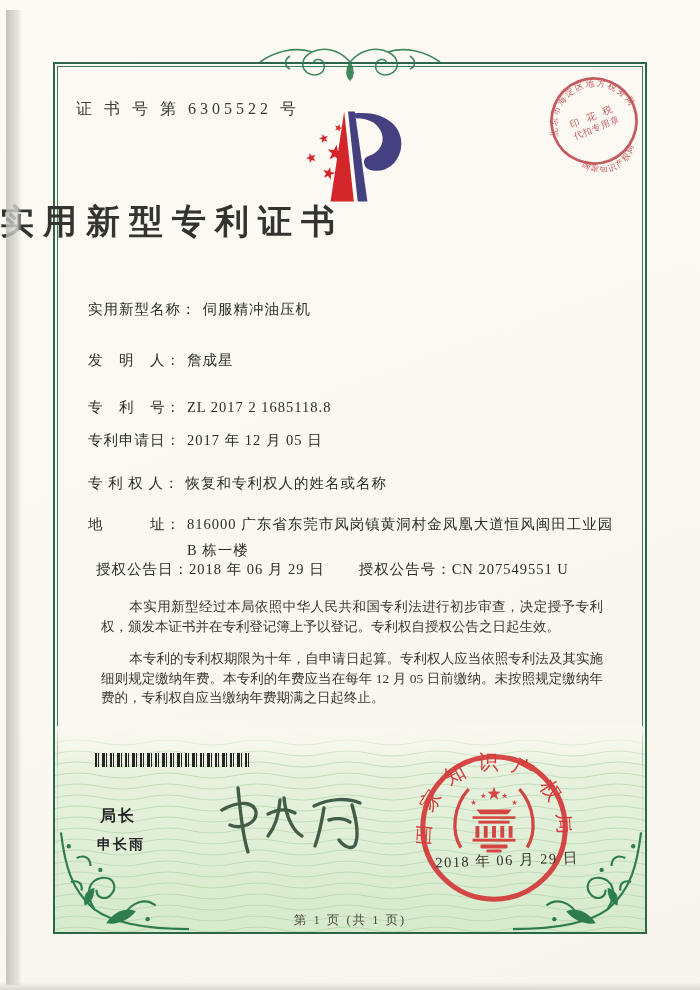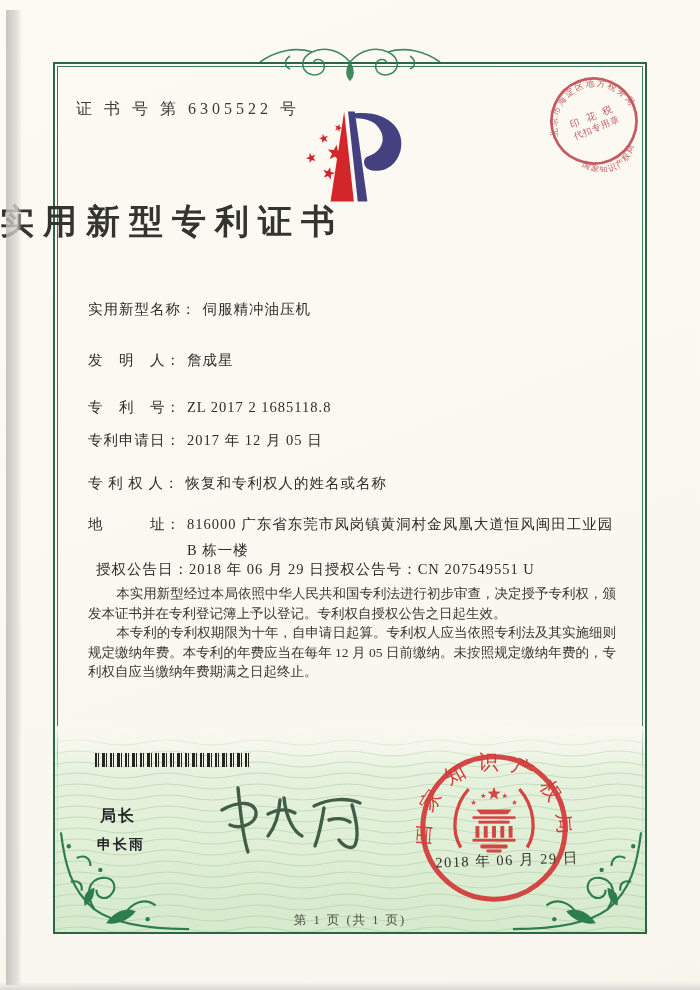--- a/index.html
+++ b/index.html
@@ -40,26 +40,26 @@
   .frow{
     position:absolute;left:88px;font-size:14.5px;color:#2d2d2a;
     letter-spacing:1px;line-height:26px;white-space:nowrap;
   }
   .frow .flabel{display:inline-block;vertical-align:top;}
   .frow .fvalue{display:inline-block;vertical-align:top;margin-left:6px;}
   .frow.addr{white-space:normal;width:530px;}
   .frow.addr .fvalue{max-width:430px;}
   .grant-row{position:absolute;left:96px;top:560px;display:flex;font-size:14.5px;
     color:#2d2d2a;letter-spacing:1px;white-space:nowrap;}
-  .grant-row .pair2{}
+  .grant-row .pair2{margin-left:34px;}
   .paras{
     position:absolute;left:88px;top:584px;width:528px;
     font-size:13.5px;line-height:19.6px;color:#39382f;text-align:justify;
   }
-  .paras p{margin:0;text-indent:2.1em;}
+  .paras p{margin:13px;text-indent:2.1em;}
   .wavebg{position:absolute;left:55px;top:726px;width:590px;height:206px;}
   .ornament{position:absolute;width:138px;height:138px;}
   .ornament.left{left:55px;top:795px;}
   .ornament.right{left:509px;top:795px;transform:scaleX(-1);}
   .barcode{
     position:absolute;left:95px;top:753px;width:156px;height:14px;
     background:repeating-linear-gradient(90deg,
       #23231f 0 2px,transparent 2px 3px,
       #23231f 3px 4px,transparent 4px 7px,
       #23231f 7px 10px,transparent 10px 11px,

